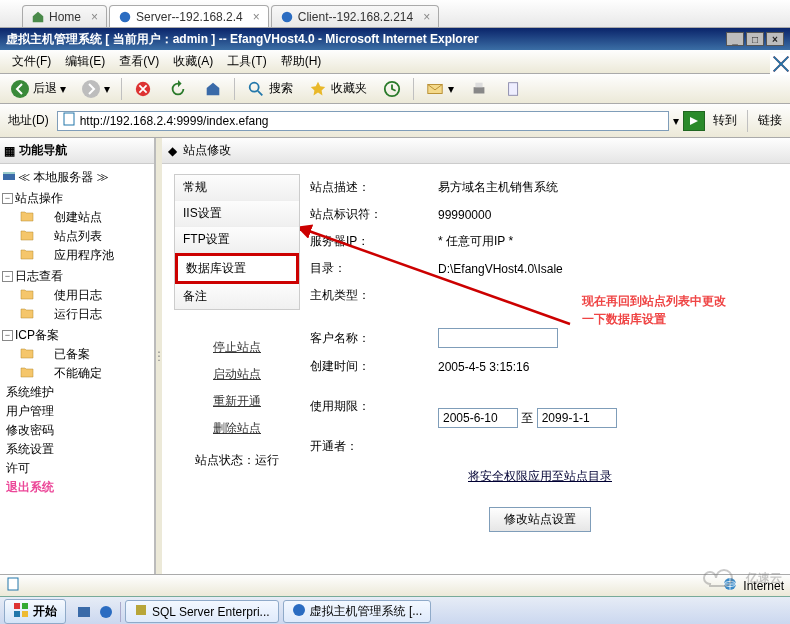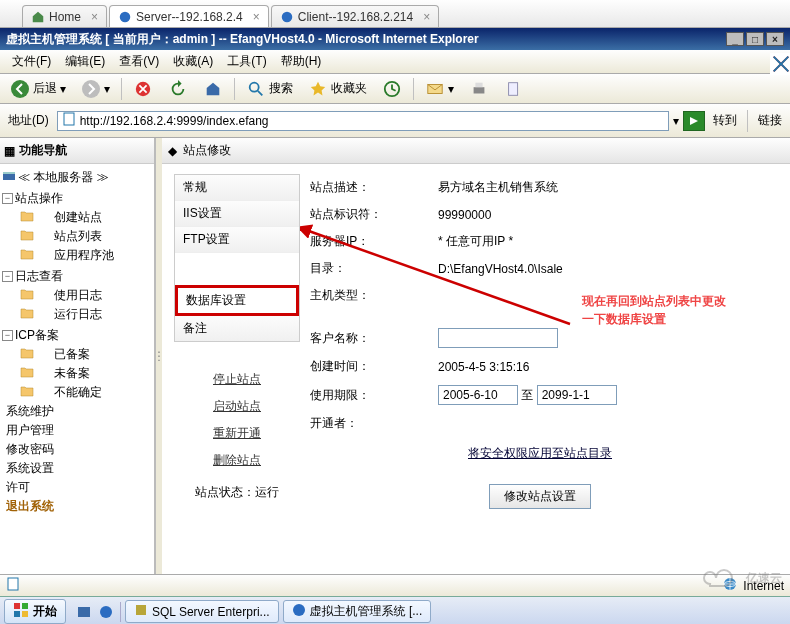--- a/index.html
+++ b/index.html
@@ -45,33 +45,33 @@
 .leftnav .hdr { height:26px; background:linear-gradient(#fefefe,#e5e5e5); border-bottom:1px solid #ccc; display:flex; align-items:center; padding:0 4px; font-weight:bold; gap:4px; }
 .leftnav .body { flex:1; background:#fff; padding:4px 2px; overflow:auto; }
 .tree-root-row { display:flex; align-items:center; gap:2px; padding:1px 0; }
 .tree-section { margin-top:2px; }
 .tree-sec-row { display:flex; align-items:center; gap:2px; padding:1px 0; }
 .tree-children { padding-left:18px; }
 .tree-item { display:flex; align-items:center; gap:20px; padding:1px 0; }
 .folder-icn svg { fill:#f5c66b; stroke:#b58a2c; stroke-width:.5; }
 .pm { width:11px; height:11px; border:1px solid #888; background:#fff; display:inline-flex; align-items:center; justify-content:center; font-size:9px; line-height:9px; color:#555; }
 .tree-plain { padding:1px 4px; }
-.tree-plain.red { color:#a16207; font-weight:bold; }
+.tree-plain.red { color:#ec4899; font-weight:bold; }
 
 .vsplit { width:6px; background:#ece9d8; display:flex; align-items:center; justify-content:center; color:#888; }
 
 .right { flex:1; display:flex; flex-direction:column; }
 .right .hdr { height:26px; background:linear-gradient(#fefefe,#e5e5e5); border-bottom:1px solid #ccc; display:flex; align-items:center; padding:0 6px; gap:6px; }
 .right .content { flex:1; display:flex; padding:10px 0 0 12px; gap:10px; position:relative; }
 
 .cat-menu { width:126px; }
 .cat-top { border:1px solid #ccc; }
 .cat-top div { padding:4px 8px; border-bottom:1px solid #eee; background:linear-gradient(#fcfcfc,#f0f0f0); }
 .cat-top div:last-child { border-bottom:none; }
-.cat-top .hl { border:3px solid #c00; background:#fff; font-weight:normal; position:relative; z-index:2;margin-top:32px; }
+.cat-top .hl { border:3px solid #c00; background:#fff; font-weight:normal; position:relative; z-index:2; }
 .cat-actions { margin-top:24px; }
 .cat-actions div { padding:5px 8px; text-align:center; text-decoration:underline; color:#333; }
 .cat-status { padding:10px 8px; text-align:center; }
 
 .form { flex:1; padding-right:20px; }
 .frow { display:flex; align-items:center; padding:5px 0; gap:8px; }
 .flbl { width:120px; text-align:left; }
 .fval { flex:1; }
 .fval input { border:1px solid #7f9db9; height:20px; padding:0 4px; font-size:12px; background:#fff; }
 .overlay { color:#ef4444; font-weight:bold; position:absolute; left:420px; top:128px; line-height:18px; z-index:5; }
@@ -333,26 +333,20 @@
           <div class="tree-item">
               <span class="folder-icn"><svg viewBox="0 0 14 12" width="14" height="12">
                   <path d="M1 2h4l1 1h7v8H1z"></path>
                 </svg></span>
               <span>已备案</span>
             </div>
           <div class="tree-item">
               <span class="folder-icn"><svg viewBox="0 0 14 12" width="14" height="12">
                   <path d="M1 2h4l1 1h7v8H1z"></path>
                 </svg></span>
-              <span>未备案</span>
-            </div>
-          <div class="tree-item">
-              <span class="folder-icn"><svg viewBox="0 0 14 12" width="14" height="12">
-                  <path d="M1 2h4l1 1h7v8H1z"></path>
-                </svg></span>
               <span>不能确定</span>
             </div>
         </div>
       </div>
 
       <div class="tree-plain">系统维护</div>
       <div class="tree-plain">用户管理</div>
       <div class="tree-plain">修改密码</div>
       <div class="tree-plain">系统设置</div>
       <div class="tree-plain">许可</div>
@@ -421,21 +415,21 @@
             <div class="flbl">客户名称：</div>
             <div class="fval"><input type="text" style="width: 120px;" value=""></div>
           </div>
         <div class="frow">
             <div class="flbl">创建时间：</div>
             <div class="fval">2005-4-5 3:15:16</div>
           </div>
         <div class="frow">
           <div class="flbl">使用期限：</div>
           <div class="fval">
-            <input type="text" style="width: 80px;" value="2005-6-10">
+            <input type="text" style="width: 80px; margin-top: 23px;" value="2005-6-10">
             <span>至</span>
             <input type="text" style="width: 80px;" value="2099-1-1">
           </div>
         </div>
         <div class="frow">
             <div class="flbl">开通者：</div>
             <div class="fval"></div>
           </div>
         <div class="linkish">将安全权限应用至站点目录</div>
         <div class="center"><span class="sbtn">修改站点设置</span></div>

